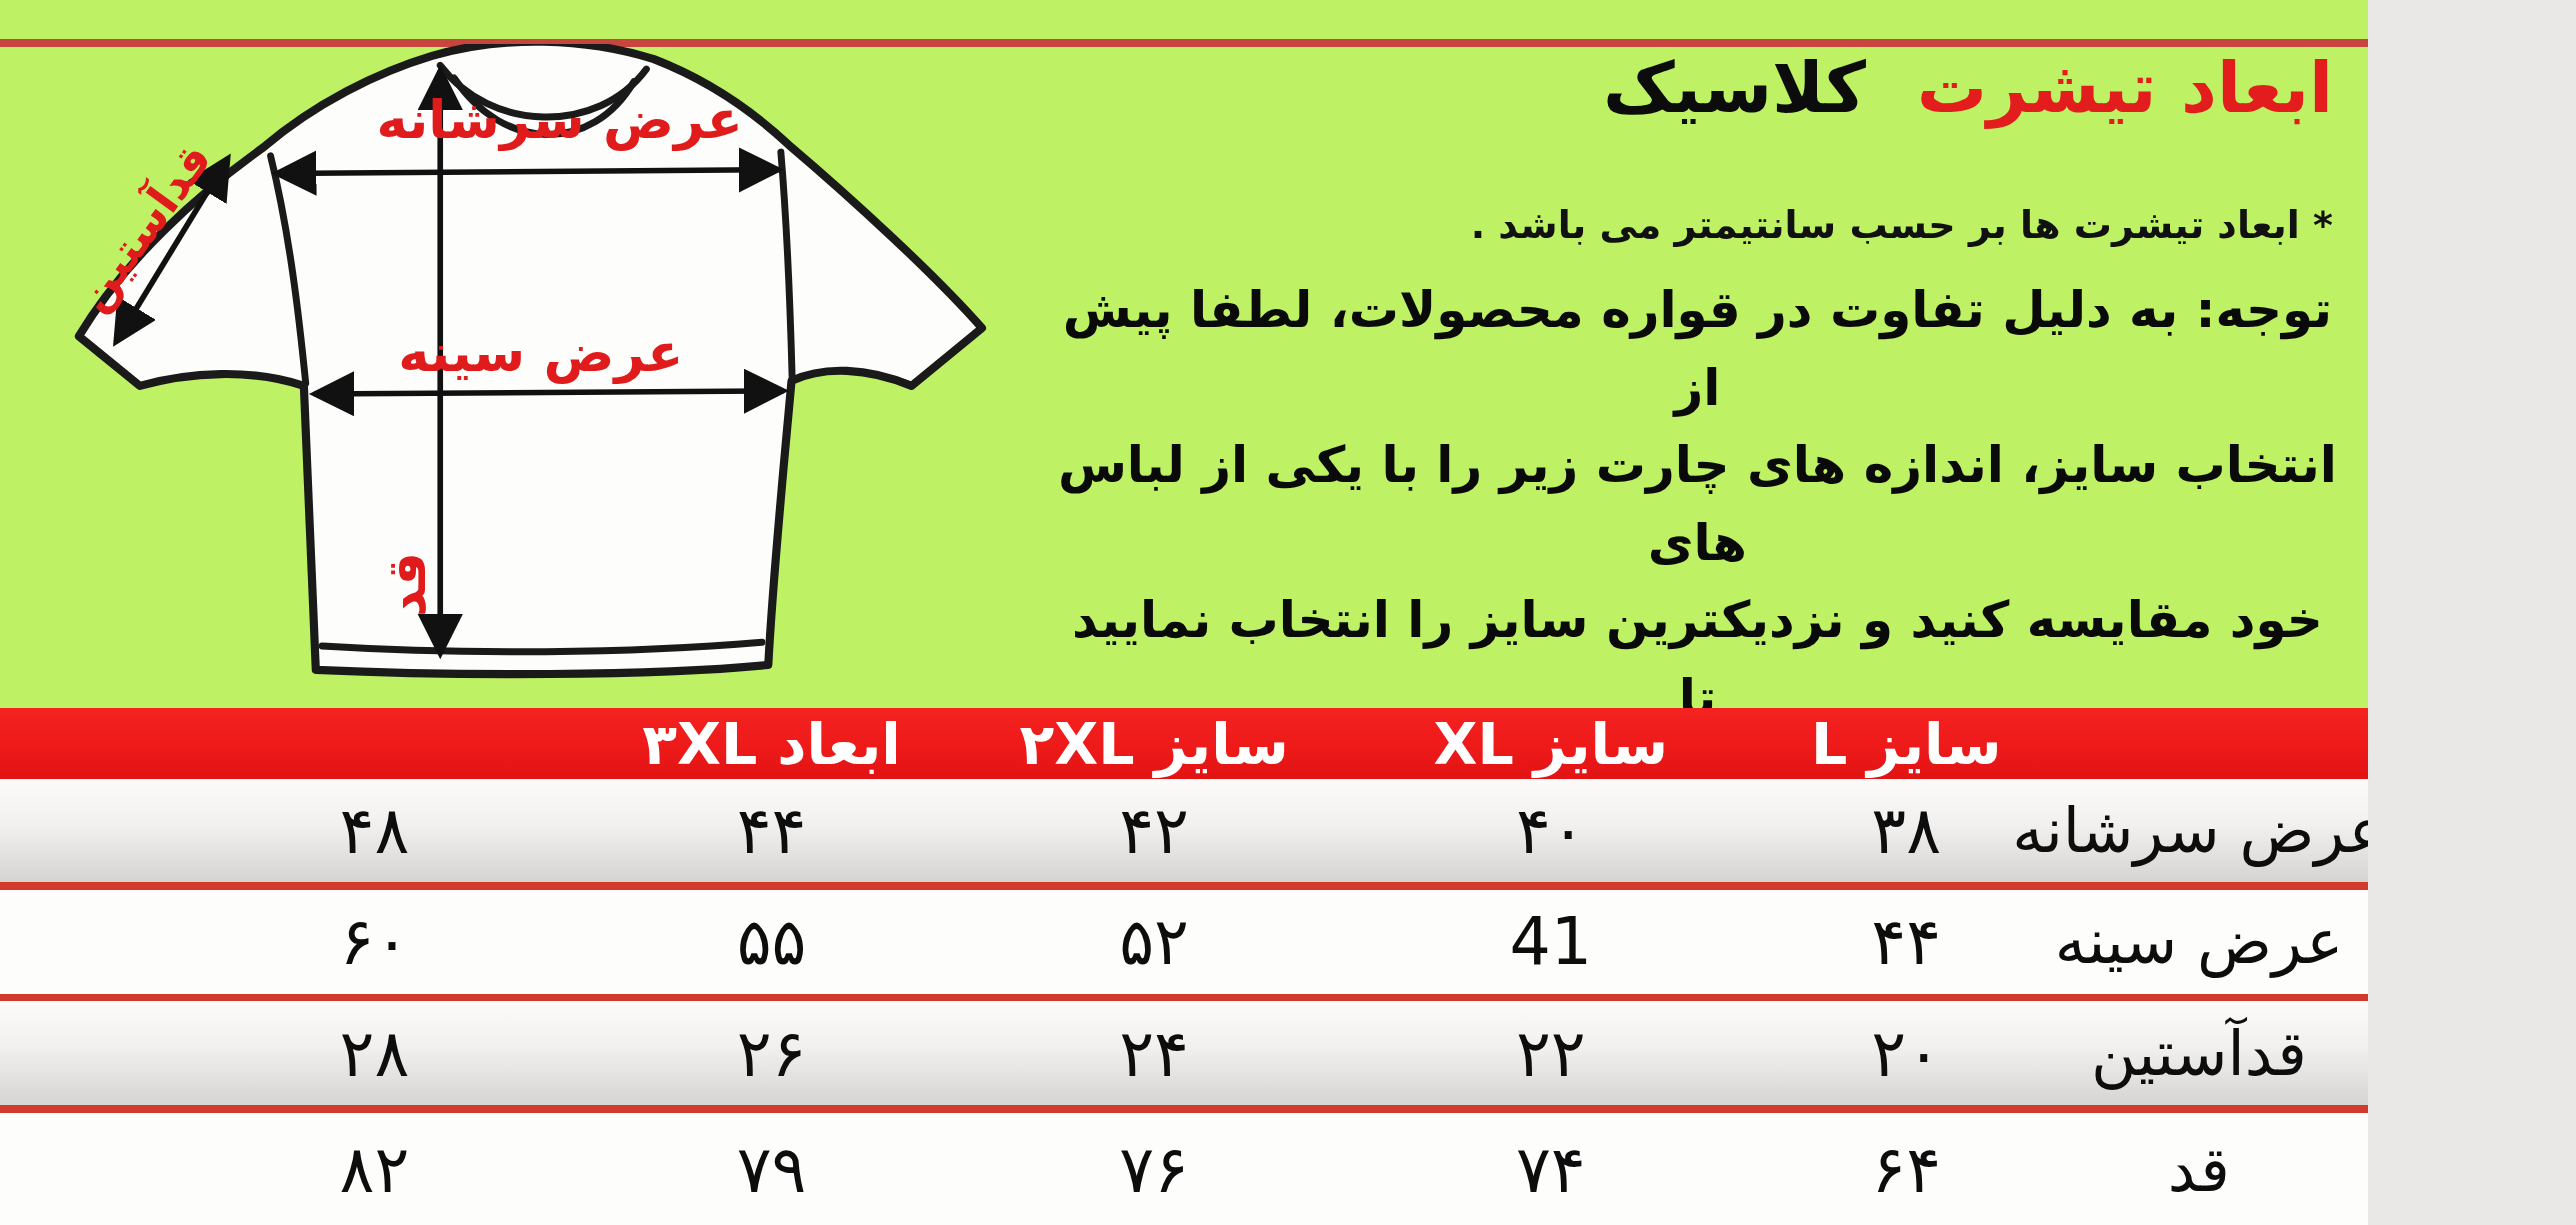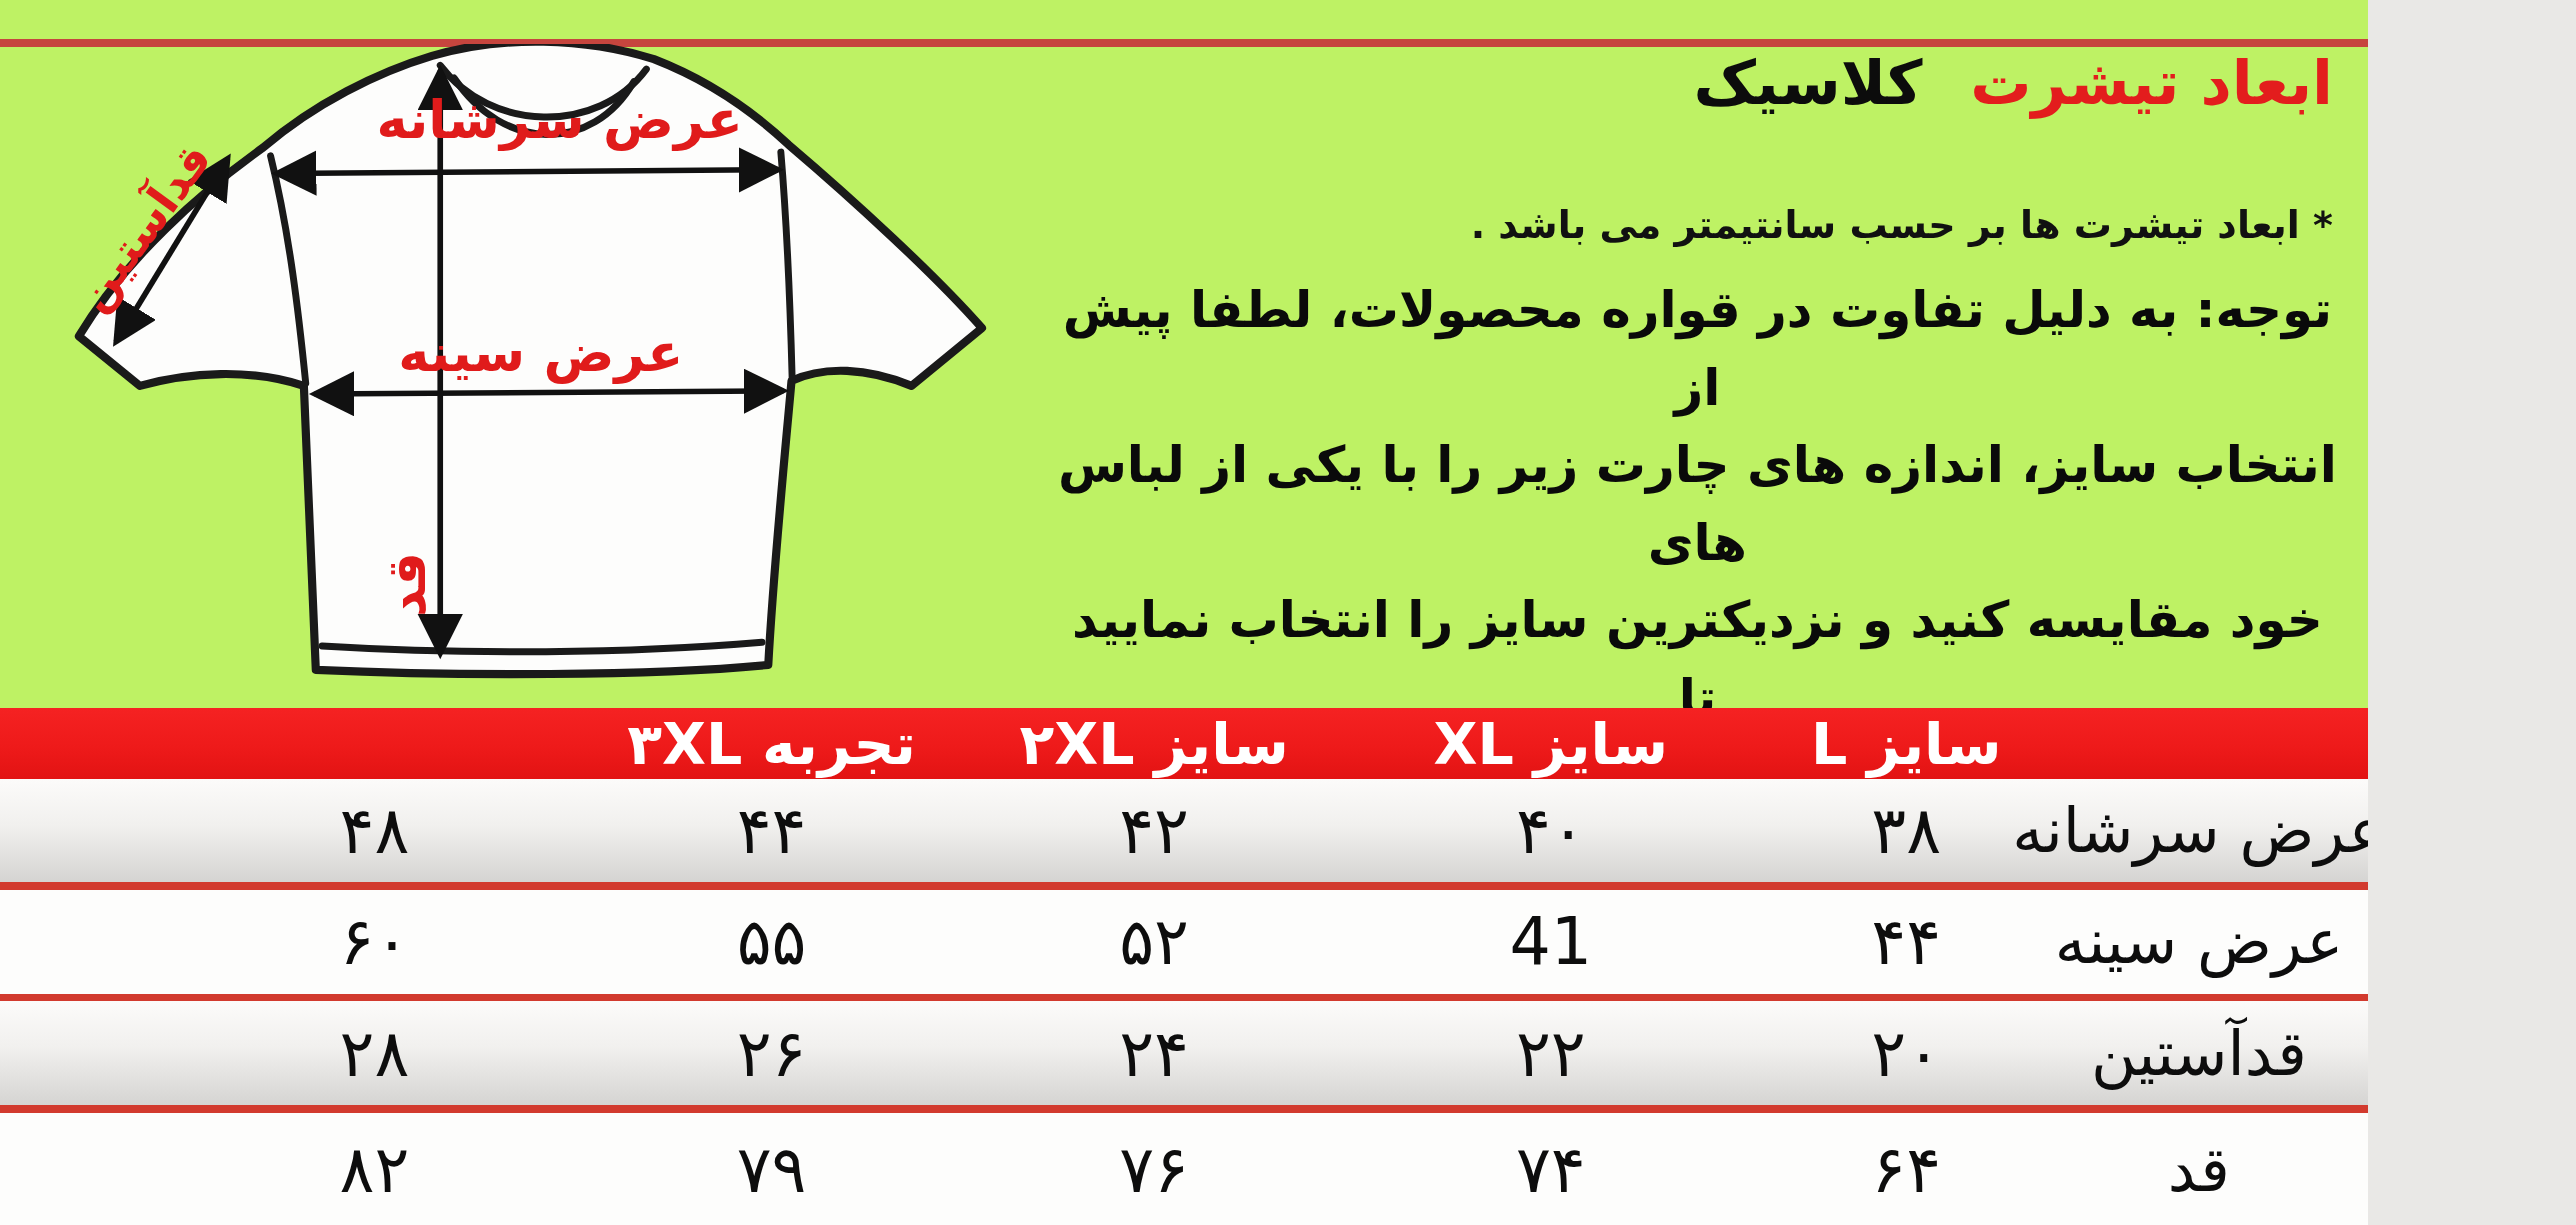--- a/index.html
+++ b/index.html
@@ -15,21 +15,21 @@
   
   #tshirt{position:absolute;left:63px;top:44px;width:943px;height:641px;}
   #tshirt .shirt{fill:#fdfdfc;stroke:#1a1a1a;stroke-width:13;stroke-linejoin:round;}
   #tshirt .ln{fill:none;stroke:#1a1a1a;stroke-width:11;stroke-linecap:round;}
   #tshirt .arrow{stroke:#111;stroke-width:9;}
   #tshirt text{font-family:"DejaVu Sans",sans-serif;font-weight:bold;fill:#e01b1b;}
 
   
   .title{
     position:absolute;top:48px;right:35px;direction:rtl;white-space:nowrap;
-    font-weight:bold;font-size:61px;line-height:1.15;
+    font-weight:bold;font-size:70px;line-height:1.15;
   }
   .title .t-red{color:#e31d1d;}
   .title .t-black{color:#0c0c0c;margin-right:26.4px;}
 
   
   .note{
     position:absolute;top:203px;right:35px;direction:rtl;white-space:nowrap;
     font-weight:bold;font-size:38px;color:#111;
   }
 
@@ -127,21 +127,21 @@
     <div>بهترین تجربه خرید را داشته باشید</div>
   </div>
 
   <div class="table">
 
     <div class="grid thead">
       <div class="hcell"></div>
       <div class="hcell">سایز L</div>
       <div class="hcell">سایز XL</div>
       <div class="hcell">سایز ۲XL</div>
-      <div class="hcell">تجربه ۳XL</div>
+      <div class="hcell">ابعاد ۳XL</div>
     </div>
 
     <div class="grid trow r1 grad">
       <div class="cell lblcell">عرض سرشانه</div>
       <div class="cell">۳۸</div>
       <div class="cell">۴۰</div>
       <div class="cell">۴۲</div>
       <div class="cell">۴۴</div>
       <div class="cell xxxlcell">۴۸</div>
     </div>

